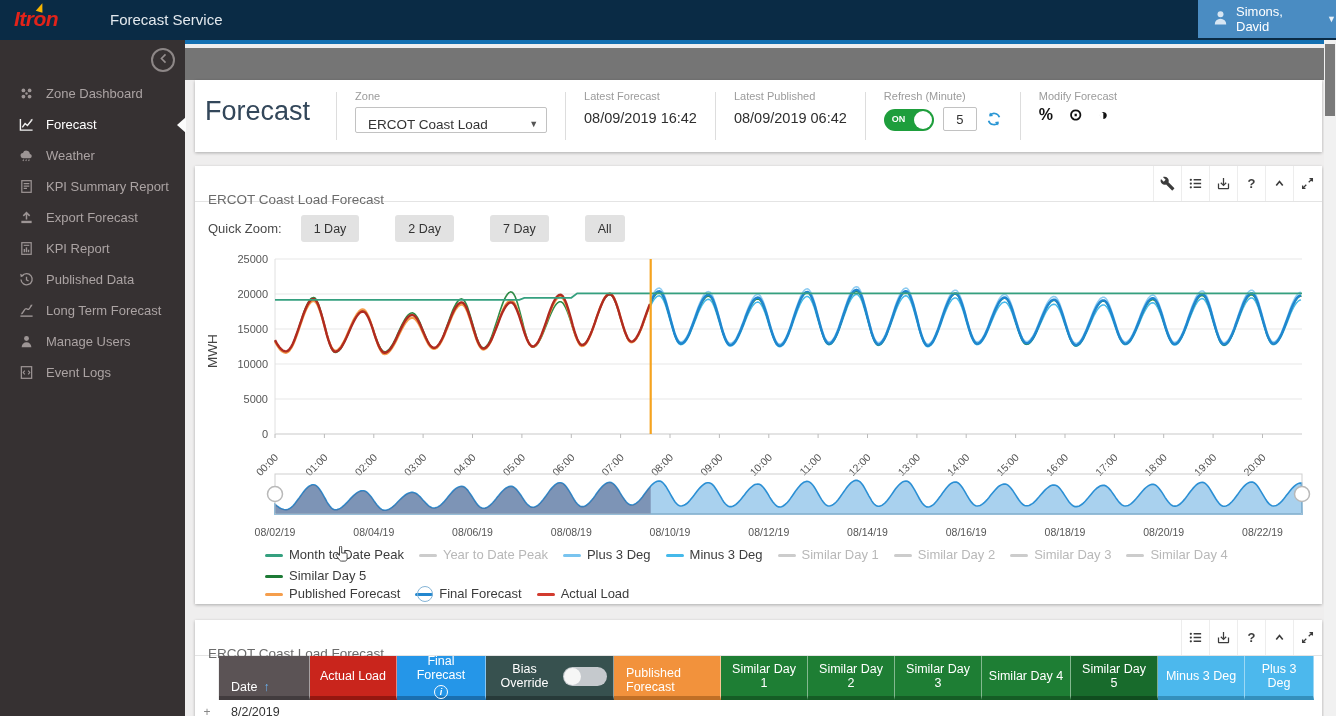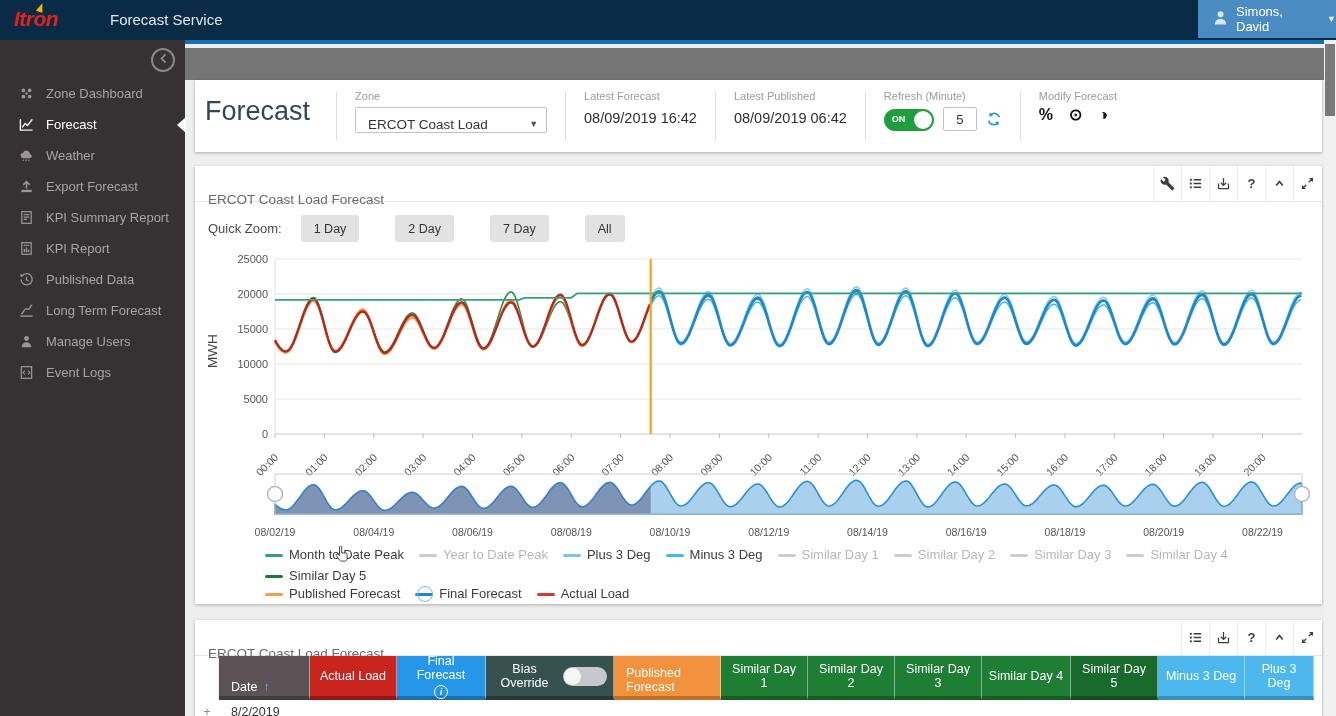--- a/index.html
+++ b/index.html
@@ -150,38 +150,38 @@
             <g stroke="currentColor" stroke-width="1.1">
               <path d="M5 12.2l-.8 1.7M8 12.2l-.8 1.7M11 12.2l-.8 1.7"></path>
             </g>
           </svg>
         </span>
         <span>Weather</span>
       </div>
       <div class="nav-item">
         <span class="nicon">
           <svg viewBox="0 0 16 16" width="15" height="15">
+            <g fill="none" stroke="currentColor" stroke-width="1.3">
+              <rect x="3" y="1.8" width="10" height="12.4"></rect>
+              <path d="M5 5h6M5 7.5h6M5 10h3.5"></path>
+            </g>
+          </svg>
+        </span>
+        <span>KPI Summary Report</span>
+      </div>
+      <div class="nav-item">
+        <span class="nicon">
+          <svg viewBox="0 0 16 16" width="15" height="15">
             <g fill="currentColor">
               <path d="M7.2 10h1.6V4.8l2 2L12 5.6 8 1.6 4 5.6l1.2 1.2 2-2z"></path>
               <path d="M2.5 11.5h11V14h-11z"></path>
             </g>
           </svg>
         </span>
         <span>Export Forecast</span>
-      </div>
-      <div class="nav-item">
-        <span class="nicon">
-          <svg viewBox="0 0 16 16" width="15" height="15">
-            <g fill="none" stroke="currentColor" stroke-width="1.3">
-              <rect x="3" y="1.8" width="10" height="12.4"></rect>
-              <path d="M5 5h6M5 7.5h6M5 10h3.5"></path>
-            </g>
-          </svg>
-        </span>
-        <span>KPI Summary Report</span>
       </div>
       <div class="nav-item">
         <span class="nicon">
           <svg viewBox="0 0 16 16" width="15" height="15">
             <rect x="3" y="1.8" width="10" height="12.4" fill="none" stroke="currentColor" stroke-width="1.3"></rect>
             <g fill="currentColor">
               <rect x="5" y="8.5" width="1.5" height="3.5"></rect>
               <rect x="7.2" y="6.8" width="1.5" height="5.2"></rect>
               <rect x="9.4" y="9.3" width="1.5" height="2.7"></rect>
               <path d="M5 4h6v1.2H5z"></path>

